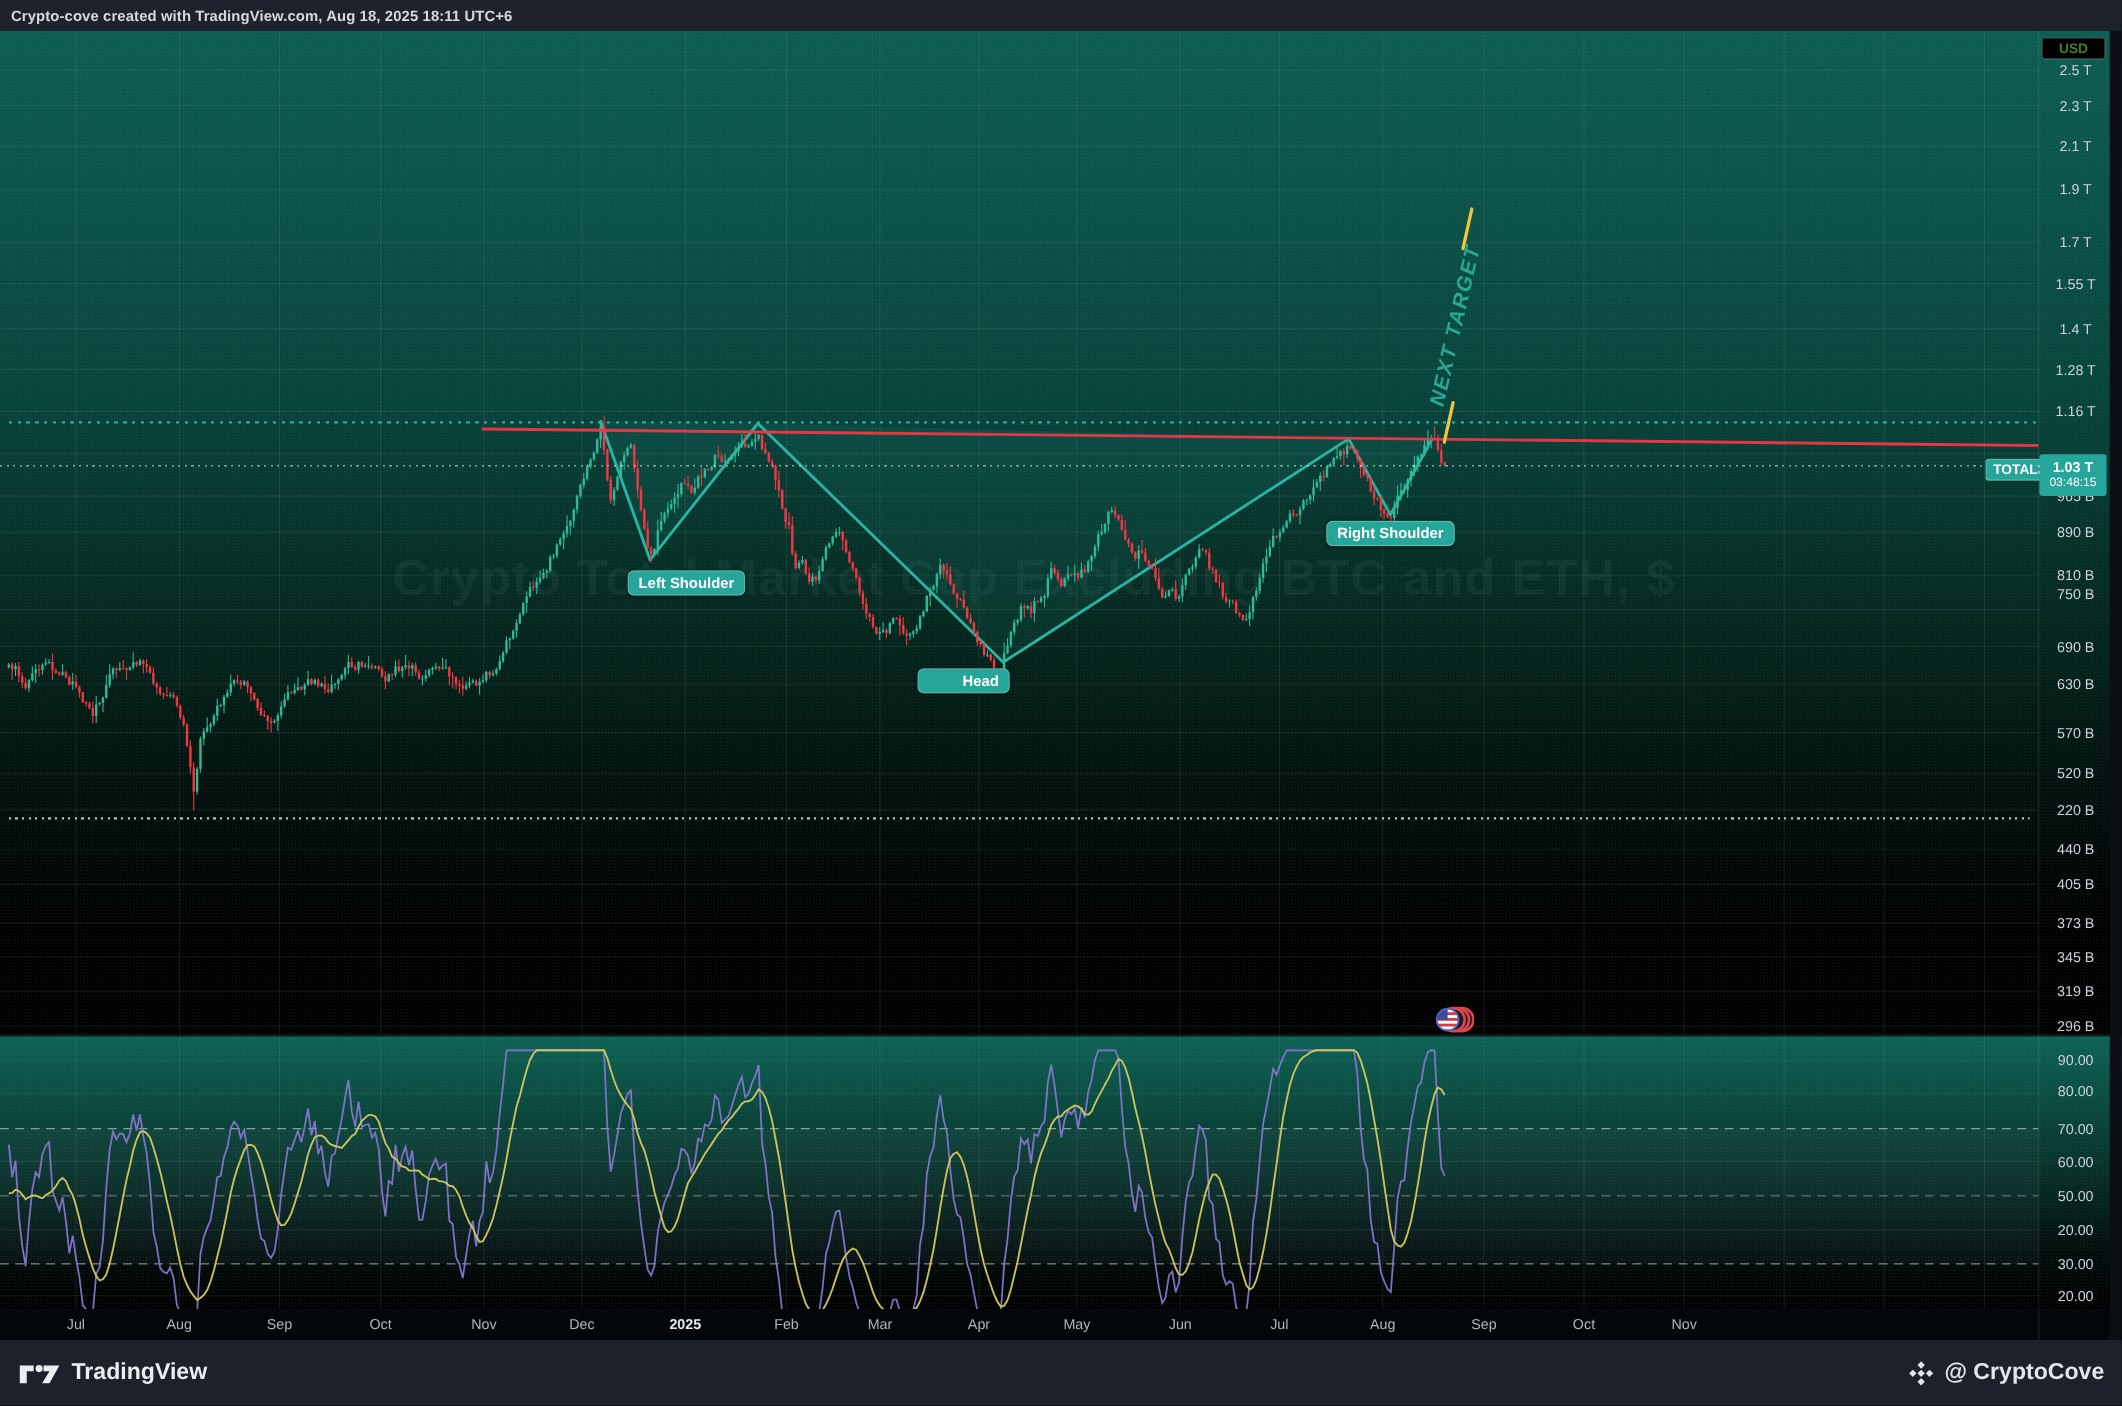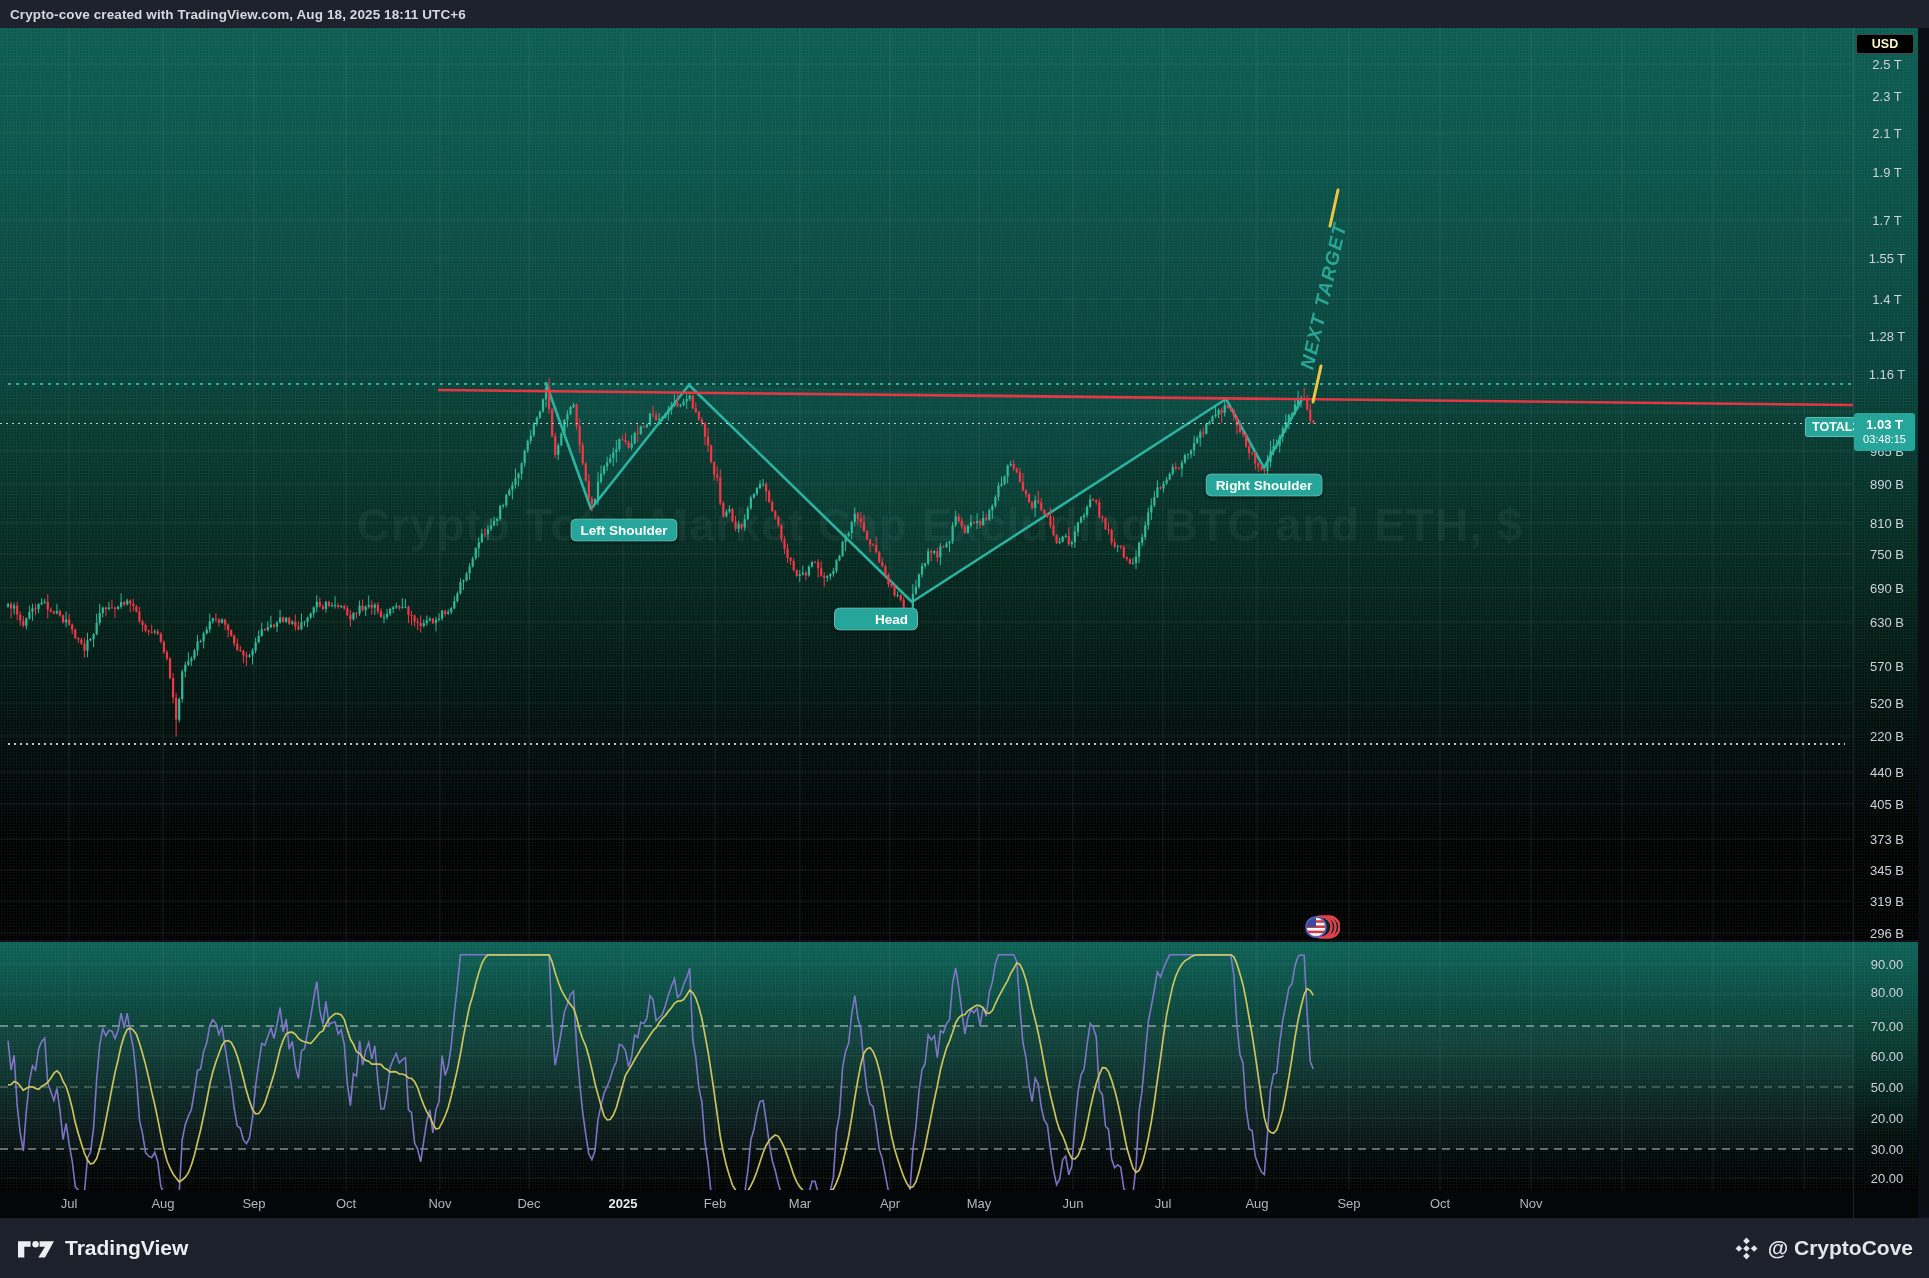--- a/index.html
+++ b/index.html
@@ -36,21 +36,21 @@
   .pat-badge{position:absolute;transform:translate(-50%,-50%);background:#26a69a;color:#fff;
              font-size:13.5px;font-weight:700;padding:3px 9px;border-radius:6px;white-space:nowrap;
              border:1px solid rgba(255,255,255,0.25);box-shadow:0 1px 3px rgba(0,0,0,0.45);}
   .next-target{position:absolute;left:1324px;top:296px;transform:translate(-50%,-50%) rotate(-77deg);
                color:#2aa794;font-size:19px;font-weight:700;font-style:italic;letter-spacing:1.6px;
                white-space:nowrap;}
   
   .pl,.rl{position:absolute;left:1856px;width:62px;text-align:center;color:#cdd1da;font-size:13px;
           transform:translateY(-50%);}
   .usd-badge{position:absolute;left:1856px;top:34px;width:58px;height:20px;background:#000;
-             border:1px solid rgba(255,255,255,0.28);border-radius:3px;color:#fef9c3;font-size:12.5px;
+             border:1px solid rgba(255,255,255,0.28);border-radius:3px;color:#4d7c0f;font-size:12.5px;
              font-weight:700;display:flex;align-items:center;justify-content:center;}
   .sym-badge{position:absolute;left:1805px;top:417px;height:20px;background:#26a69a;border-radius:3px;
              color:#fff;font-size:12.5px;font-weight:700;display:flex;align-items:center;
              padding:0 6px;border:1px solid rgba(255,255,255,0.25);}
   .price-box{position:absolute;left:1854px;top:413px;width:61px;height:38px;background:#26a69a;
              border-radius:3px;color:#fff;display:flex;flex-direction:column;align-items:center;
              justify-content:center;line-height:1.25;}
   .price-box .p{font-size:13px;font-weight:700;}
   .price-box .c{font-size:11px;}
   
@@ -1045,21 +1045,21 @@
       <div class="pl" style="top: 133px;">2.1 T</div>
       <div class="pl" style="top: 172px;">1.9 T</div>
       <div class="pl" style="top: 220px;">1.7 T</div>
       <div class="pl" style="top: 258px;">1.55 T</div>
       <div class="pl" style="top: 299px;">1.4 T</div>
       <div class="pl" style="top: 336px;">1.28 T</div>
       <div class="pl" style="top: 374px;">1.16 T</div>
       <div class="pl" style="top: 451px;">965 B</div>
       <div class="pl" style="top: 484px;">890 B</div>
       <div class="pl" style="top: 494px; margin-top: 29px;">810 B</div>
-      <div class="pl" style="top: 554px;">750 B</div>
+      <div class="pl" style="top: 540px;">750 B</div>
       <div class="pl" style="top: 588px;">690 B</div>
       <div class="pl" style="top: 622px;">630 B</div>
       <div class="pl" style="top: 666px;">570 B</div>
       <div class="pl" style="top: 703px;">520 B</div>
       <div class="pl" style="top: 736px;">220 B</div>
       <div class="pl" style="top: 772px;">440 B</div>
       <div class="pl" style="top: 804px;">405 B</div>
       <div class="pl" style="top: 839px;">373 B</div>
       <div class="pl" style="top: 870px;">345 B</div>
       <div class="pl" style="top: 901px;">319 B</div>

